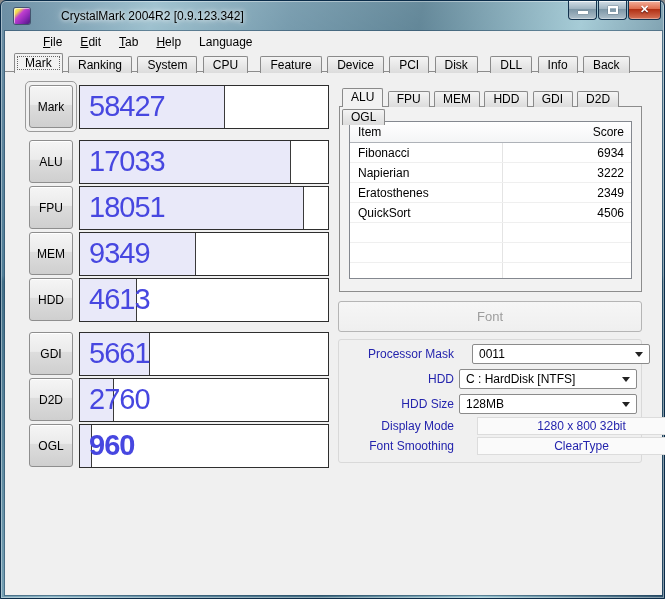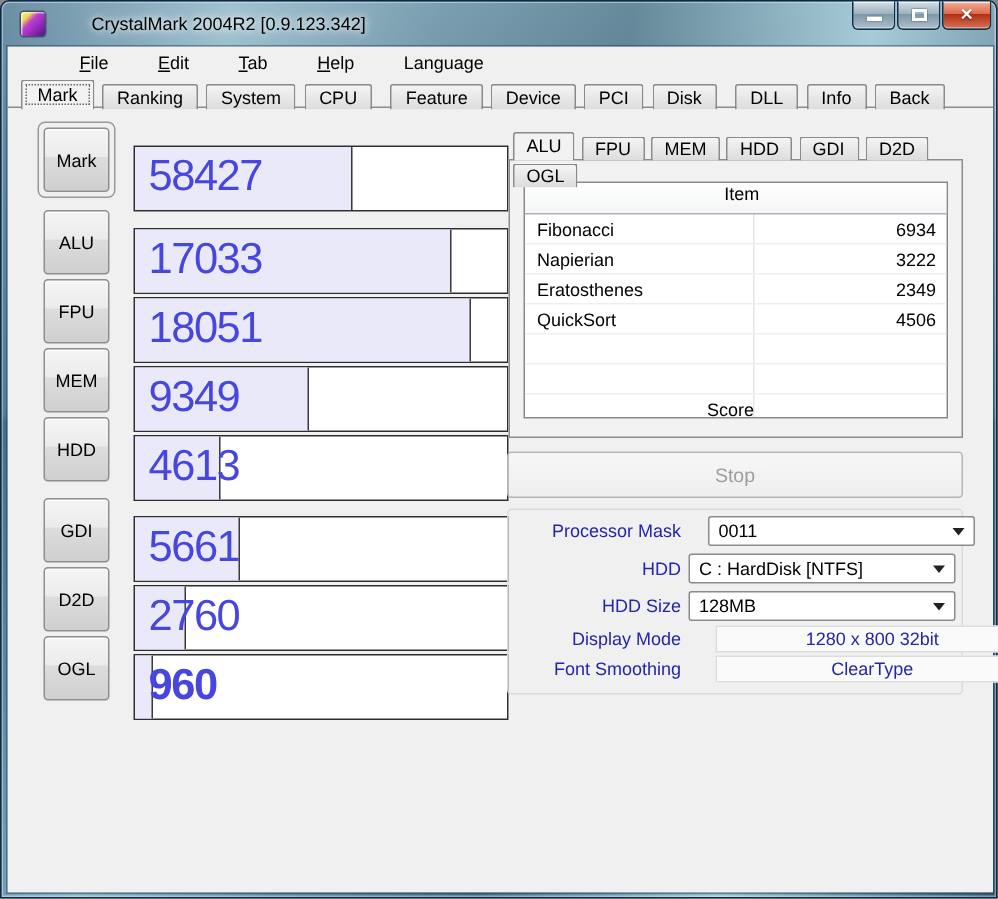--- a/index.html
+++ b/index.html
@@ -42,21 +42,21 @@
   .glyph-max { position:absolute; left:9px; top:5px; width:10px; height:8px; border:2px solid #fff; box-shadow:0 0 1px #234; background:transparent; }
   .glyph-close { position:absolute; width:100%; text-align:center; top:2px; color:#fff; font-size:11px; font-weight:bold; text-shadow:0 1px 1px rgba(60,0,0,.8); }
 
   
   .client {
     position:absolute; left:4px; top:30px; width:657px; height:564px;
     background:#f0f0f0; outline:1px solid rgba(25,55,85,.45);
   }
 
   
-  .menubar { position:absolute; top:0; left:18px; right:0; height:22px; display:flex; align-items:center; padding-left:21px;gap:15px; }
+  .menubar { position:absolute; top:0; left:8px; right:0; height:22px; display:flex; align-items:center; padding-left:21px; }
   .menu-item { padding:3px 9px; color:#000; cursor:default; }
   .menu-item .mn { text-decoration:underline; }
 
   
   .tabstrip { position:absolute; top:22px; left:0; right:0; height:19px; padding-left:9px; border-bottom:1px solid #8c8c8c; }
   .tab {
     display:inline-block; position:relative; top:2px; height:17px; line-height:16px; padding:0 9px;
     border:1px solid #8a8a8a; border-bottom:none; border-radius:2px 2px 0 0;
     background:linear-gradient(180deg,#f4f4f4,#dcdcdc); margin-right:2px; color:#000; cursor:default;
   }
@@ -78,22 +78,22 @@
   }
   .mark-ring {
     position:absolute; left:20px; top:50px; width:52px; height:51px;
     border:1px solid #9a9a9a; border-radius:5px; background:#f0f0f0;
     display:flex; align-items:center; justify-content:center;
   }
   .mark-ring .bench-btn { position:static; width:44px; height:43px; }
 
   
   .bar-row {
-    position:absolute; left:84px; width:250px; height:44px;
-    background:#fff; border:1px solid #2e2e2e;margin-top:12px;
+    position:absolute; left:74px; width:250px; height:44px;
+    background:#fff; border:1px solid #2e2e2e;
   }
   .bar-fill { position:absolute; left:0; top:0; bottom:0; background:#e9e9f9; border-right:1px solid #3a3a3a; }
   .bar-score {
     position:absolute; left:9px; top:50%; transform:translateY(-52%);
     font-size:29px; letter-spacing:-1px; color:#4747e0; white-space:nowrap;
   }
 
   
   .detail-tabs { position:absolute; left:337px; top:58px; height:18px; z-index:2; }
   .dtab {
@@ -106,21 +106,21 @@
     position:absolute; left:334px; top:75px; width:303px; height:186px;
     border:1px solid #8c8c8c; background:#f2f2f2;
   }
   .result-table {
     position:absolute; left:344px; top:90px; width:283px; height:158px;
     background:#fff; border:1px solid #84888f; overflow:hidden;
   }
   .col-sep { position:absolute; left:152px; top:0; bottom:0; width:1px; background:#e4e4e4; }
   .thead {
     position:relative; height:21px; display:flex; align-items:center;
-    background:linear-gradient(180deg,#ffffff,#f4f5f6); border-bottom:1px solid #aeb2b8;flex-direction:column;
+    background:linear-gradient(180deg,#ffffff,#f4f5f6); border-bottom:1px solid #aeb2b8;
   }
   .th-item { padding-left:8px; flex:0 0 144px; }
   .th-score { flex:1; text-align:right; padding-right:7px; }
   .trow { position:relative; height:20px; display:flex; align-items:center; border-bottom:1px solid #efefef; }
   .td-item { padding-left:8px; flex:0 0 144px; }
   .td-score { flex:1; text-align:right; padding-right:7px; }
 
   
   .stop-button {
     position:absolute; left:333px; top:270px; width:304px; height:31px;
@@ -267,21 +267,21 @@
       </div>
       <div class="trow">
         <span class="td-item">QuickSort</span>
         <span class="td-score">4506</span>
       </div>
       <div class="trow"></div>
       <div class="trow"></div>
       <div class="trow"></div>
     </div>
 
-    <div class="stop-button">Stop</div>
+    <div class="stop-button">Font</div>
 
     <div class="groupbox"></div>
 
     <div class="set-label" style="top:313px;">Processor Mask</div>
     <div class="combo" style="top:313px;margin-left:13px;">
       <span>0011</span>
       <span class="combo-arrow"></span>
     </div>
 
     <div class="set-label" style="top:338px;">HDD</div>

